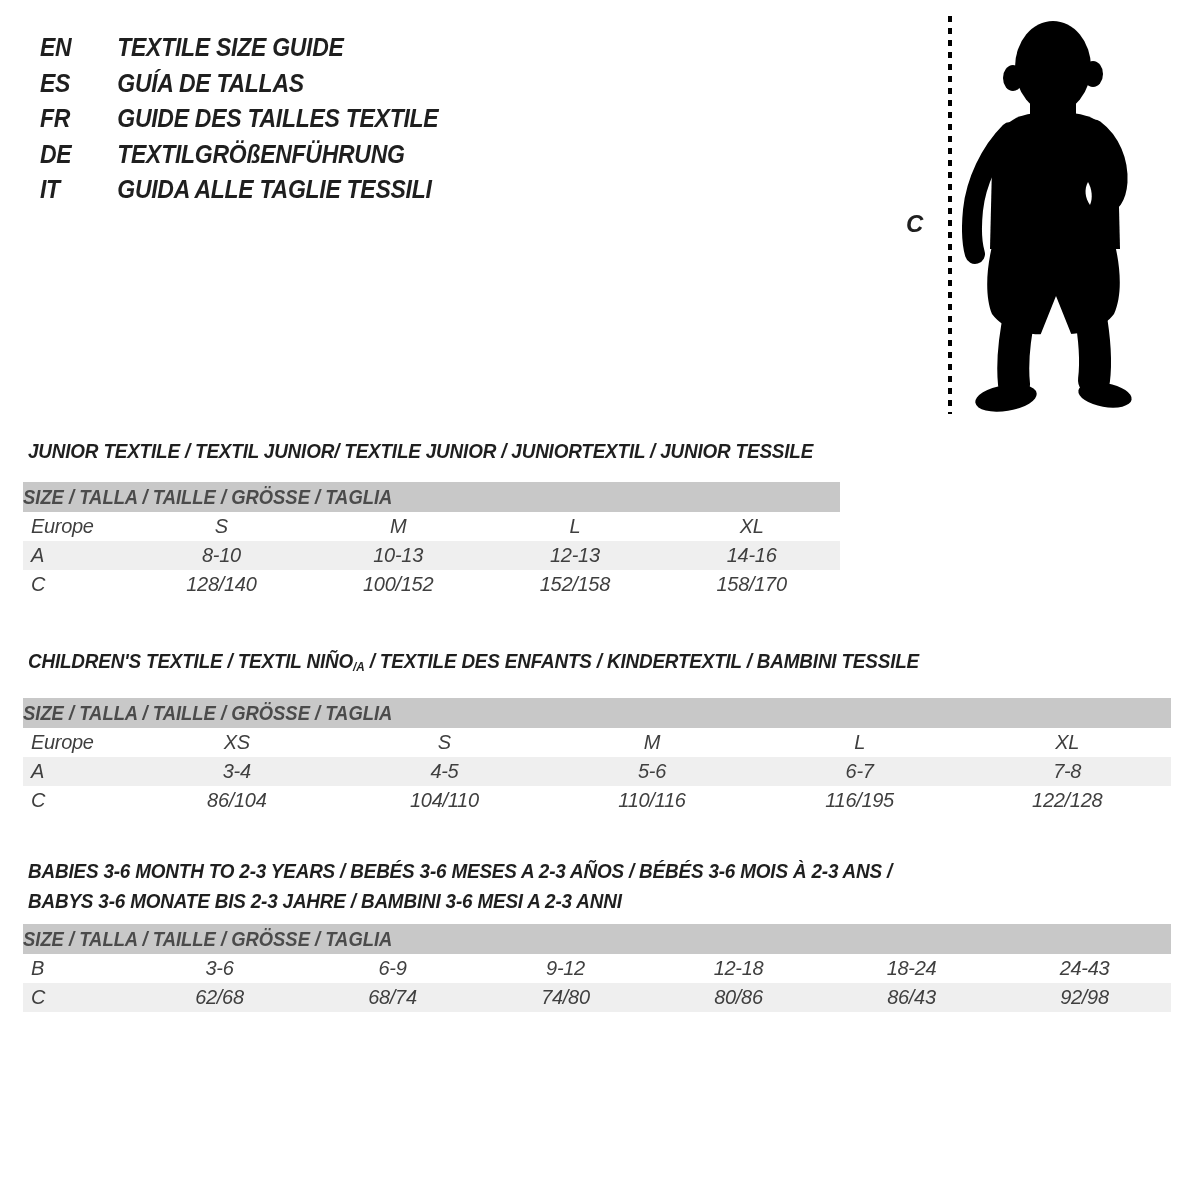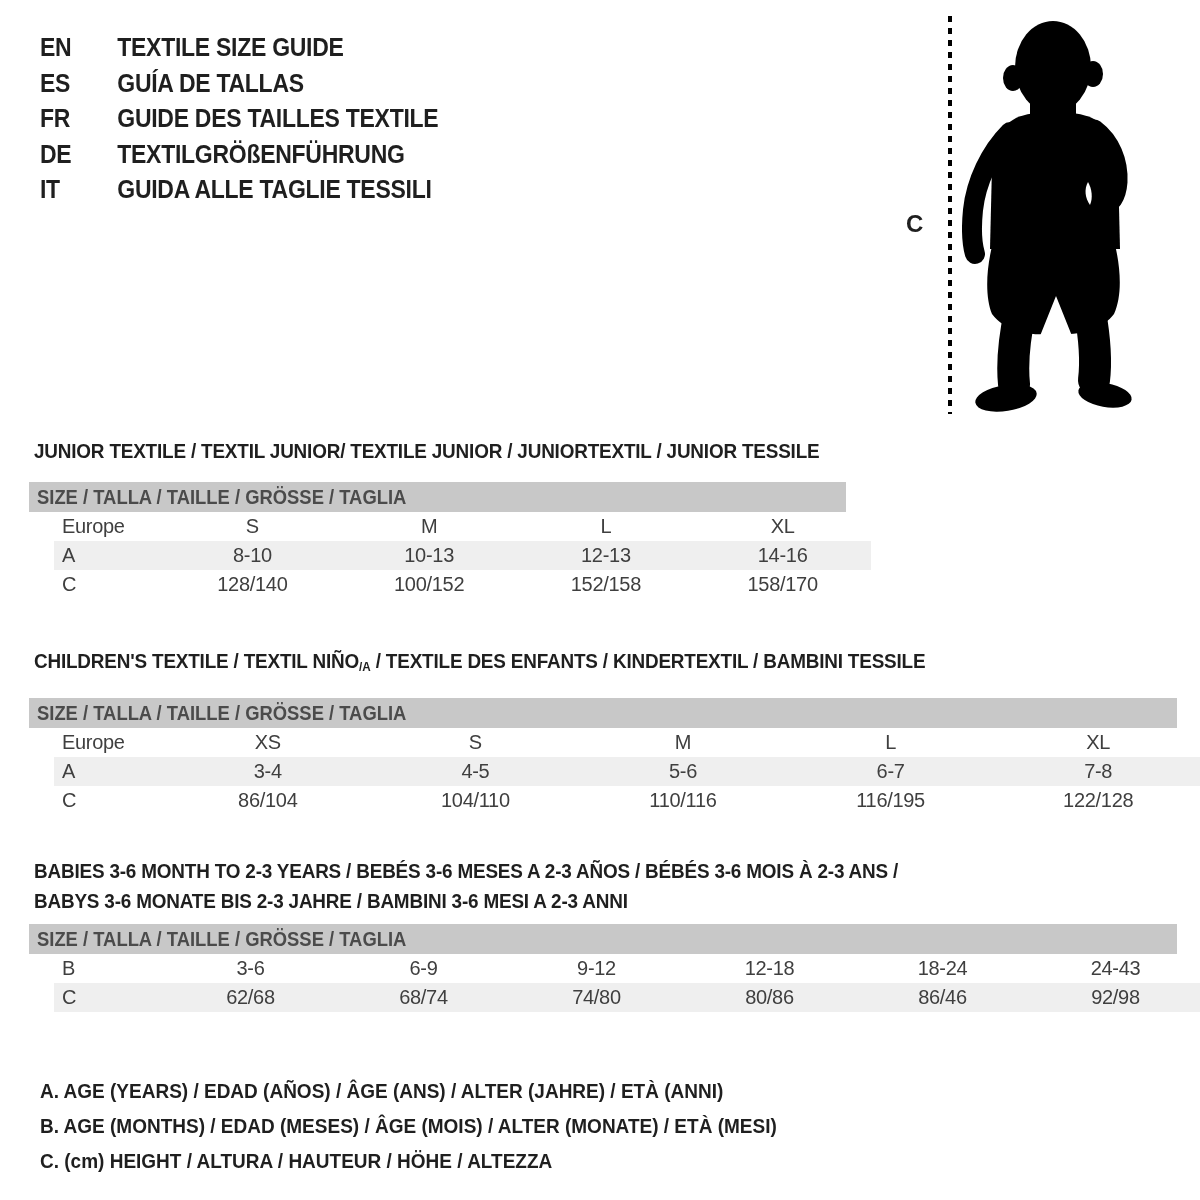--- a/index.html
+++ b/index.html
@@ -6,55 +6,55 @@
     --bar-gray:#c8c8c8;
     --row-shade:#efefef;
     --ink:#1f1f1f;
     --table-ink:#3f3f3f;
     --silhouette:#000000;
     --bg:#ffffff;
   }
   *{margin:0;padding:0;box-sizing:border-box;}
   html,body{background:var(--bg);}
   body{font-family:"Liberation Sans",sans-serif;color:var(--ink);}
-  .page{position:relative;width:1200px;height:1200px;background:var(--bg);overflow:hidden;}
+  .page{position:relative;width:1200px;height:1200px;background:var(--bg);overflow:hidden;font-style:italic;}
 
   
   .cond{transform:scaleX(0.92);transform-origin:0 50%;display:block;white-space:nowrap;}
 
   
   .lang-header{position:absolute;left:40px;top:30px;}
   .lang-row{display:flex;font-weight:bold;font-size:25px;line-height:35.5px;letter-spacing:-0.3px;}
   .lang-code{width:84px;flex:0 0 84px;}
   .lang-title{white-space:nowrap;}
 
   
   .measure-line{position:absolute;left:948px;top:16px;width:4px;height:398px;
     background:repeating-linear-gradient(to bottom,var(--silhouette) 0 6px,transparent 6px 12px);}
   .measure-label{position:absolute;left:906px;top:210px;font-weight:bold;font-size:24px;}
   .toddler-svg{position:absolute;left:962px;top:14px;}
   .sil-black{fill:var(--silhouette);}
   .sil-white{fill:var(--bg);}
   .sil-stroke{stroke:var(--silhouette);fill:none;stroke-linecap:round;}
 
   
-  .section{position:absolute;left:29px;}
+  .section{position:absolute;left:23px;}
   .sec-junior{top:436px;width:817px;}
   .sec-children{top:646px;width:1148px;}
   .sec-babies{top:856px;width:1148px;}
   .sec-title{margin-left:5px;font-weight:bold;font-size:21px;letter-spacing:-0.2px;
     transform:scaleX(0.9);transform-origin:0 0;}
   .title-line{white-space:nowrap;line-height:30px;}
   .sub{font-size:13px;vertical-align:-3px;letter-spacing:0;}
   .sec-junior .sec-title,.sec-children .sec-title{margin-bottom:16px;}
   .sec-babies .sec-title{margin-bottom:8px;}
-  .size-bar{background:var(--bar-gray);height:30px;display:flex;align-items:center;padding-left:8px;}
+  .size-bar{background:var(--bar-gray);height:30px;display:flex;align-items:center;}
   .size-bar-text{font-weight:600;font-size:20px;color:#4b4b4b;transform:scaleX(0.92);
     transform-origin:0 50%;display:block;white-space:nowrap;}
-  table.tbl{border-collapse:collapse;table-layout:fixed;width:100%;margin-left:25px;}
+  table.tbl{border-collapse:collapse;table-layout:fixed;width:100%;}
   .tbl td{height:29px;font-size:20px;color:var(--table-ink);text-align:center;vertical-align:middle;
     letter-spacing:-0.3px;}
   .tbl td.rowlabel{width:110px;text-align:left;padding-left:8px;}
   tr.shaded{background:var(--row-shade);}
 
   
   .legend{position:absolute;left:40px;top:1074px;}
   .legend-line{font-weight:bold;font-size:20px;line-height:35px;white-space:nowrap;
     transform:scaleX(0.95);transform-origin:0 50%;}
 </style>
@@ -206,26 +206,21 @@
             <td>12-18</td>
             <td>18-24</td>
             <td>24-43</td>
           </tr>
           <tr class="shaded">
             <td class="rowlabel">C</td>
             <td>62/68</td>
             <td>68/74</td>
             <td>74/80</td>
             <td>80/86</td>
-            <td>86/46</td>
+            <td>86/43</td>
             <td>92/98</td>
           </tr>
         </tbody>
       </table>
   </section>
 
-  <div class="legend" id="legend">
-      <div class="legend-line">A. AGE (YEARS) / EDAD (AÑOS) / ÂGE (ANS) / ALTER (JAHRE) / ETÀ (ANNI)</div>
-      <div class="legend-line">B. AGE (MONTHS) / EDAD (MESES) / ÂGE (MOIS) / ALTER (MONATE) / ETÀ (MESI)</div>
-      <div class="legend-line">C. (cm) HEIGHT / ALTURA / HAUTEUR / HÖHE / ALTEZZA</div>
-    </div>
 
 </div>
 
 </body></html>

